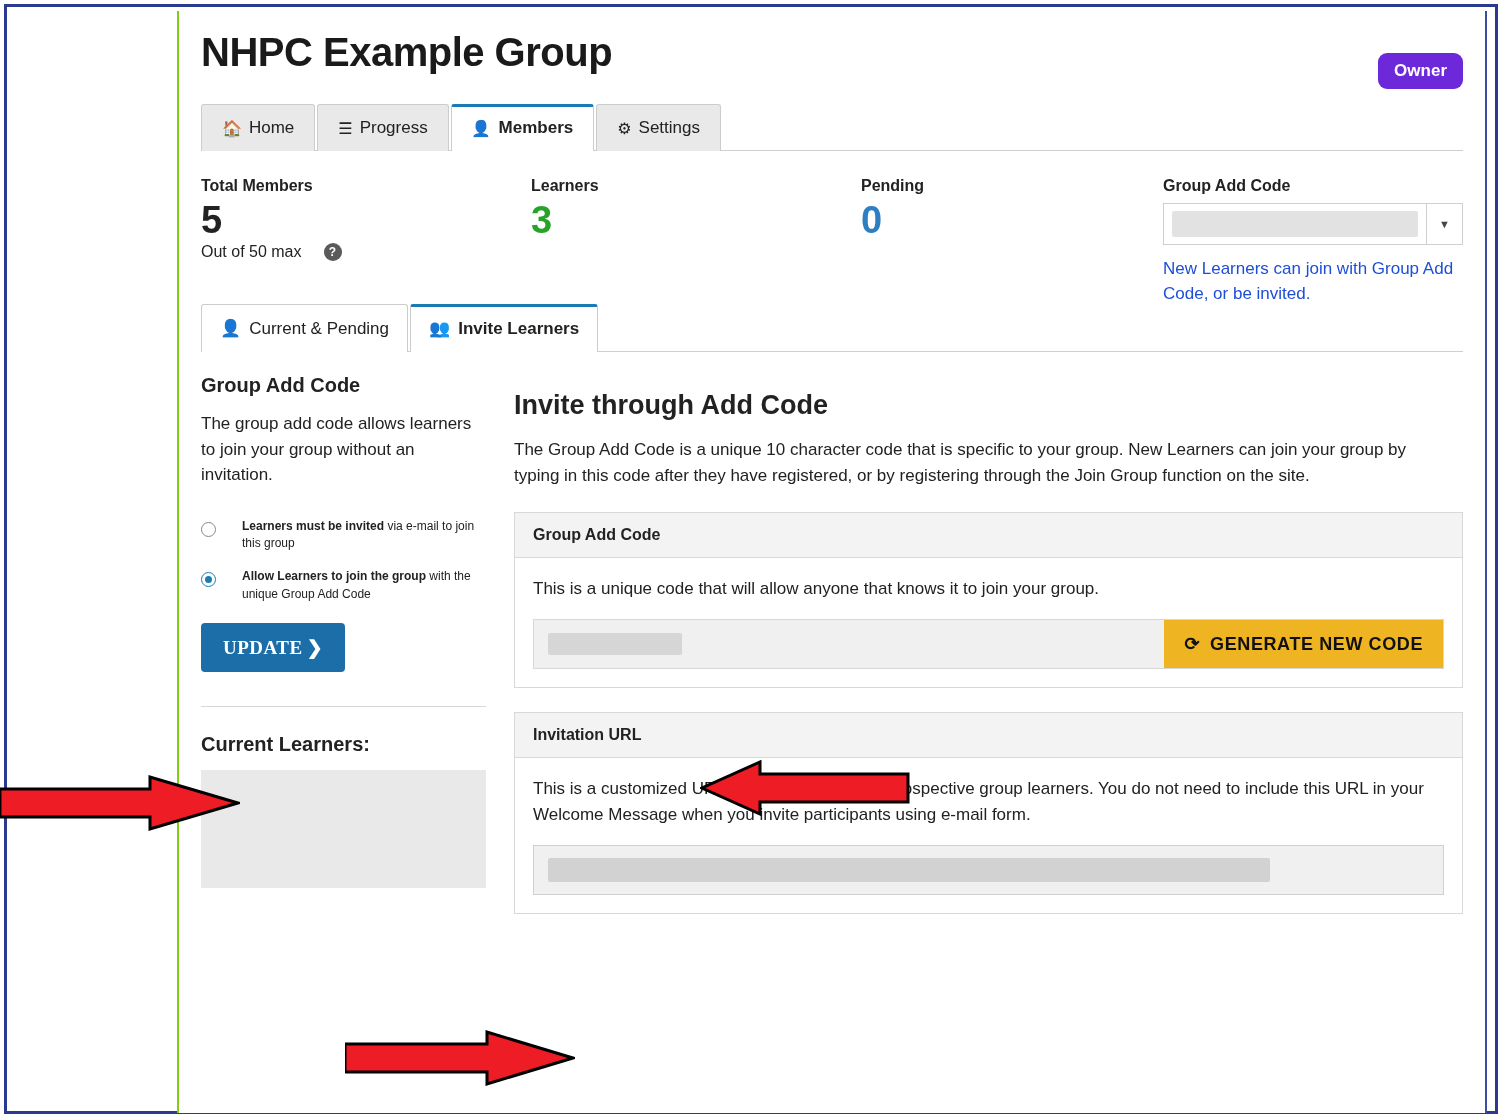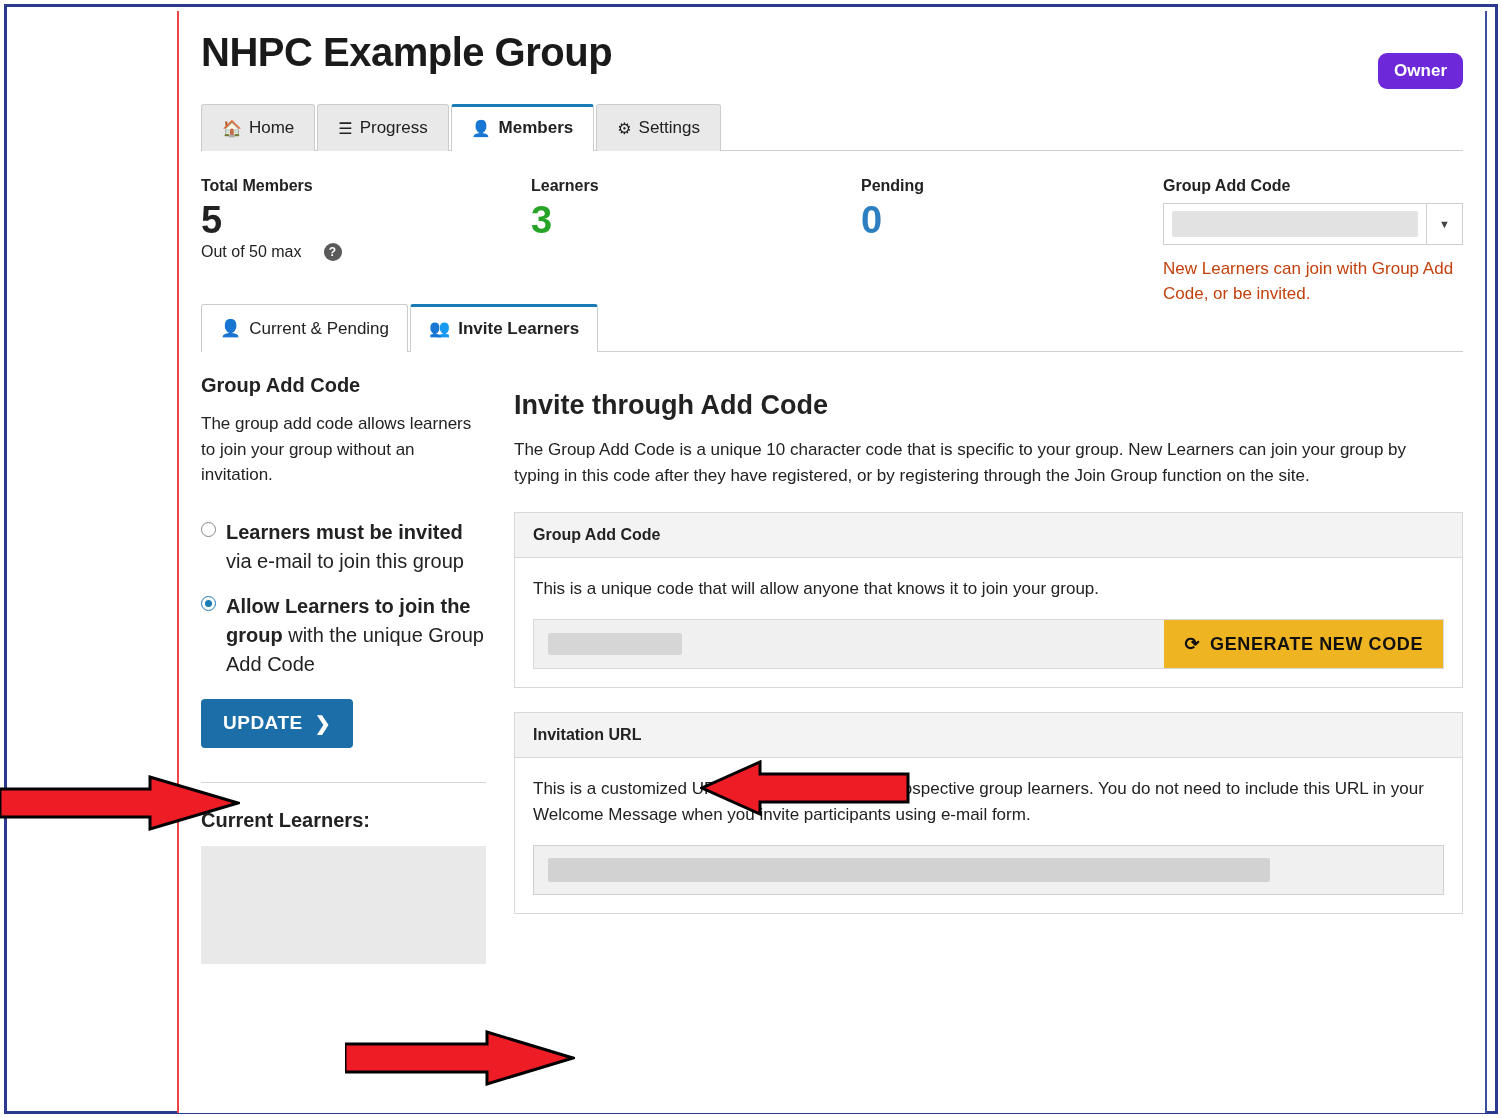--- a/index.html
+++ b/index.html
@@ -12,21 +12,21 @@
     position: relative;
     overflow: hidden;
   }
   .page-frame {
     position:absolute; left:4px; top:4px; width:1494px; height:1110px;
     border: 3px solid #2b3a8f;
     background:#fff;
   }
   .content-frame {
     position:absolute; left:170px; top:4px; width:1310px; height:1102px;
-    border-left: 2px solid #ef4444;
+    border-left: 2px solid #84cc16;
     border-right: 2px solid #3b4ea0;
     background:#fff;
     padding: 14px 22px 0 22px;
   }
   
   .title-row { display:flex; align-items:flex-start; justify-content:space-between; }
   .group-title {
     font-size: 40px; font-weight:bold; letter-spacing:-0.5px; color:#1a1a1a;
     margin: 6px 0 0 0; line-height:1.05;
   }
@@ -70,49 +70,49 @@
   .addcode-select {
     margin-top:8px; height:42px; border:1px solid #cfcfcf; display:flex; background:#fff;
   }
   .addcode-select .redact {
     flex:1; background:#e2e2e2; margin:7px 8px; border-radius:2px;
   }
   .addcode-select .caret {
     width:36px; border-left:1px solid #cfcfcf; display:flex; align-items:center; justify-content:center;
     font-size:11px; color:#444;
   }
-  .addcode-note { color:#c2410c; font-size:17px; line-height:1.45; margin-top:12px; }
+  .addcode-note { color:#1d4ed8; font-size:17px; line-height:1.45; margin-top:12px; }
   
   .subtabs { display:flex; align-items:flex-end; margin-top:42px; border-bottom:1px solid #cfcfcf; }
   .subtab {
     font-size:17px; padding:13px 18px; margin-right:2px; background:#fff;
     border:1px solid #cccccc; border-bottom:none; border-radius:3px 3px 0 0;
     display:flex; align-items:center; gap:8px; position:relative; top:1px;
   }
   .subtab.active { border-top:3px solid #1b7bb5; font-weight:bold; padding-top:11px; }
   
   .cols { display:flex; margin-top:22px; }
   .left-col { width:305px; padding-right:20px; }
   .right-col { flex:1; padding-left:8px; }
   .left-col h3 { font-size:20px; margin:0 0 14px 0; }
   .left-col p { font-size:17px; line-height:1.5; margin:0 0 30px 0; }
-  .radio-row { display:flex; gap:10px; align-items:flex-start; margin-bottom:10px; font-size:20px; line-height:1.45;margin-top:16px; }
+  .radio-row { display:flex; gap:26px; align-items:flex-start; margin-bottom:10px; font-size:12px; line-height:1.45;margin-top:16px; }
   .radio {
     width:15px; height:15px; border-radius:50%; border:1px solid #888; background:#fff;
     margin-top:4px; flex:0 0 auto; position:relative;
   }
   .radio.checked { border-color:#1b7bb5; }
   .radio.checked::after {
     content:""; position:absolute; left:3px; top:3px; width:7px; height:7px;
     border-radius:50%; background:#1b7bb5;
   }
   .update-btn {
     background:#1b6ea8; color:#fff; border:none; border-radius:4px;
     font-size:19px; font-weight:bold; letter-spacing:0.5px;
-    padding:13px 22px; display:inline-flex; align-items:center; gap:12px; margin-top:10px;
+    padding:13px 22px; display:inline-flex; align-items:center; gap:4px; margin-top:10px;font-family:Liberation Serif, serif;
   }
   .divider { border-top:1px solid #d8d8d8; margin:34px 0 26px 0; }
   .left-col h4 { font-size:20px; margin:0 0 14px 0; }
   .learner-redact { background:#e9e9e9; height:118px; width:100%; }
   
   .right-col h2 { font-size:27px; margin:16px 0 16px 0; }
   .right-col .intro { font-size:17px; line-height:1.55; margin:0 8px 22px 0; }
   .panel { border:1px solid #d8d8d8; margin-bottom:24px; background:#fff; }
   .panel-head {
     background:#f3f3f3; border-bottom:1px solid #d8d8d8;

